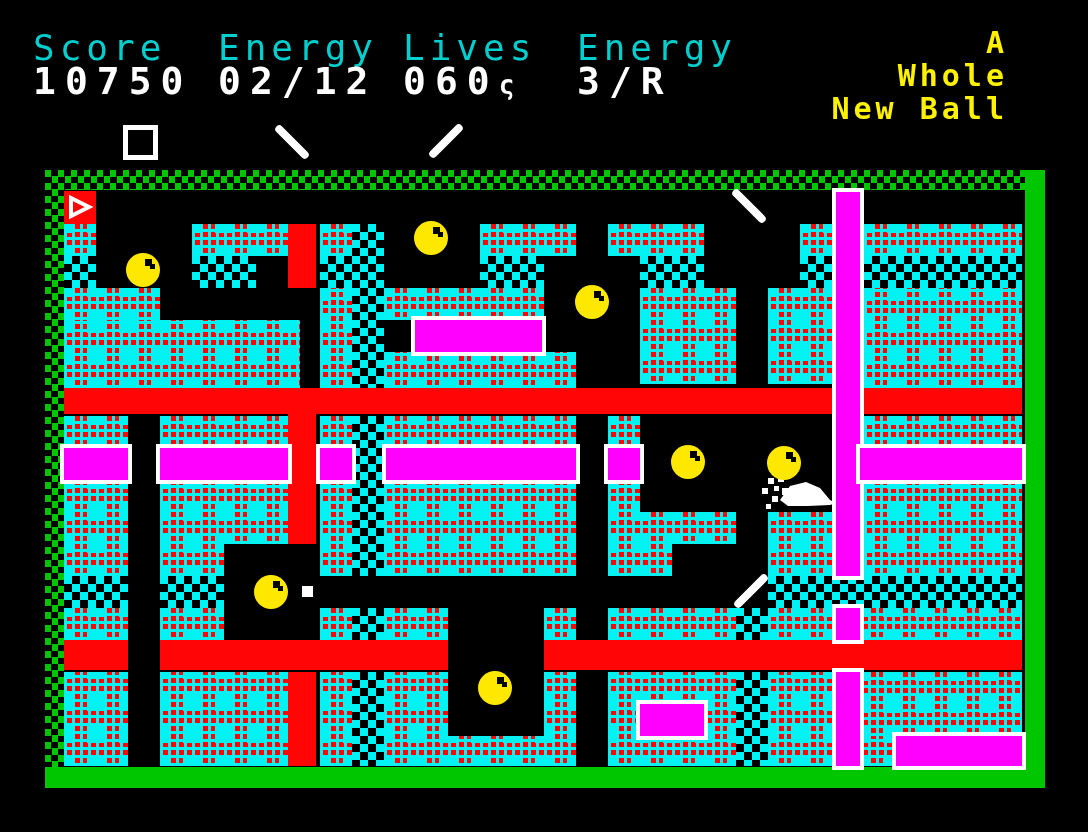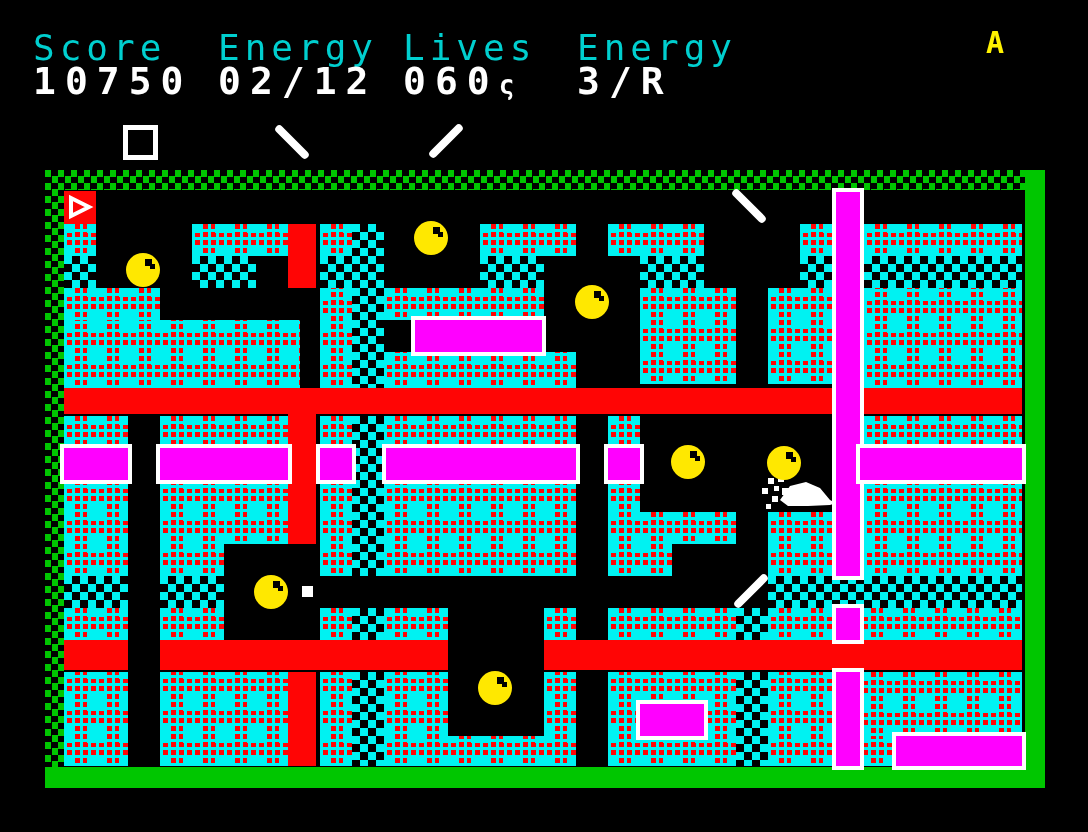--- a/index.html
+++ b/index.html
@@ -56,21 +56,21 @@
   <div id="hud">
       <div class="abs hud-label" style="left: 33px;">Score</div>
       <div class="abs hud-value" style="left: 33px; text-align: right;"><span>10750</span></div>
       <div class="abs hud-label" style="left: 218px;">Energy</div>
       <div class="abs hud-value" style="left: 218px;"><span>02/12</span></div>
       <div class="abs hud-label" style="left: 403px;">Lives</div>
       <div class="abs hud-value" style="left: 403px;"><span>060</span><span class="hud-suffix">ς</span></div>
       <div class="abs hud-label" style="left: 577px;">Energy</div>
       <div class="abs hud-value" style="left: 577px;"><span>3/R</span></div>
     </div>
-  <div id="title"><div>A</div></div>
+  <div id="title"><div>A</div><div>Whole</div><div>New Ball</div></div>
 
   <div id="maze">
     <div id="border-top" class="abs border-checker"></div>
     <div id="border-left" class="abs border-checker"></div>
     <div id="border-right" class="abs border-solid"></div>
     <div id="border-bottom" class="abs border-solid"></div>
     <div id="walls">
         <div class="abs wall-plaid" style="left: 64px; top: 224px; width: 32px; height: 32px;"></div>
         <div class="abs wall-plaid" style="left: 192px; top: 224px; width: 96px; height: 32px;"></div>
         <div class="abs wall-plaid" style="left: 320px; top: 224px; width: 32px; height: 32px;"></div>

